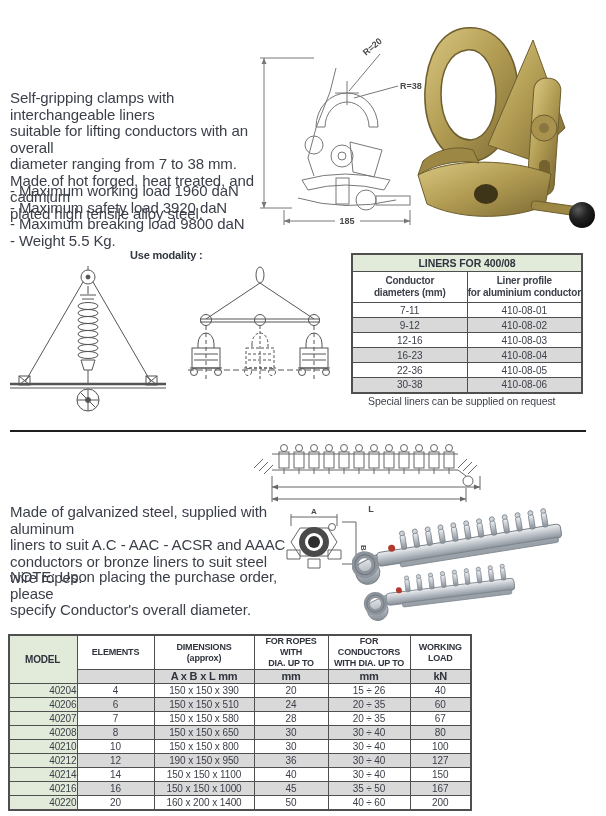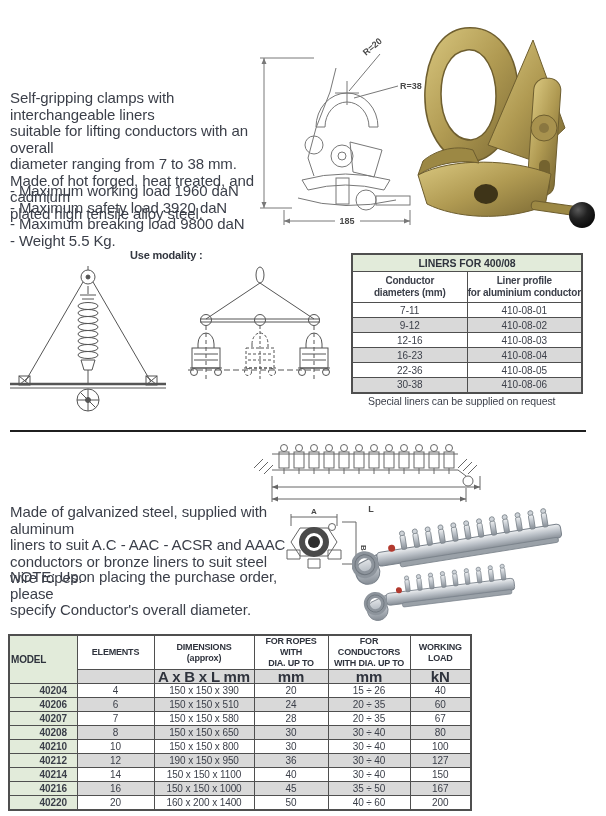--- a/index.html
+++ b/index.html
@@ -62,28 +62,28 @@
   .models {
     position:absolute; left:8px; top:634px; width:462px;
     border:2px solid var(--border_dark,#4f4f4f); font-size:10px;
   }
   .models thead th {
     font-weight:bold; white-space:pre-line; line-height:11px;
     font-size:9px; letter-spacing:-0.2px; color:#2f333d;
   }
   .models .main-head th { height:33px; background:#fff; }
   .models th.model-head {
-    background:var(--table_green,#e2ebda); text-align:left; padding-left:1px;
+    background:var(--table_green,#e2ebda); text-align:left; padding-left:15px;
     font-size:10px;
   }
-  .models .sub-head th { height:13px; background:var(--stripe_gray,#d9d9d9); font-size:15px; }
+  .models .sub-head th { height:13px; background:var(--stripe_gray,#d9d9d9); font-size:11px; }
   .models tbody tr { height:14px; }
   .models tbody td { line-height:13px; letter-spacing:-0.1px; }
   .models tbody td:first-child {
-    background:var(--table_green,#e2ebda); font-weight:bold; text-align:center;
+    background:var(--table_green,#e2ebda); font-weight:normal; text-align:right;
     padding-left:20px;
   }
   .models tbody tr:nth-child(even) td:not(:first-child) { background:var(--stripe_gray,#d9d9d9); }
 </style>
 </head>
 <body>
 
 <div class="page">
 
   <div class="textblock intro">Self-gripping clamps with interchangeable liners

